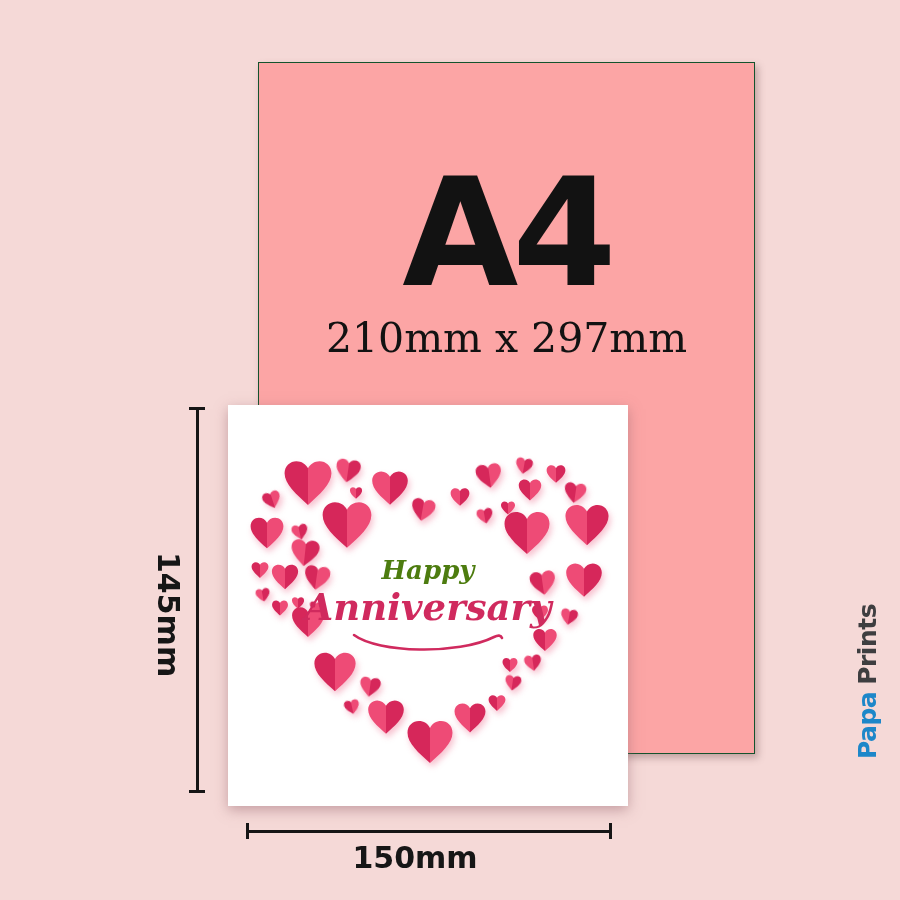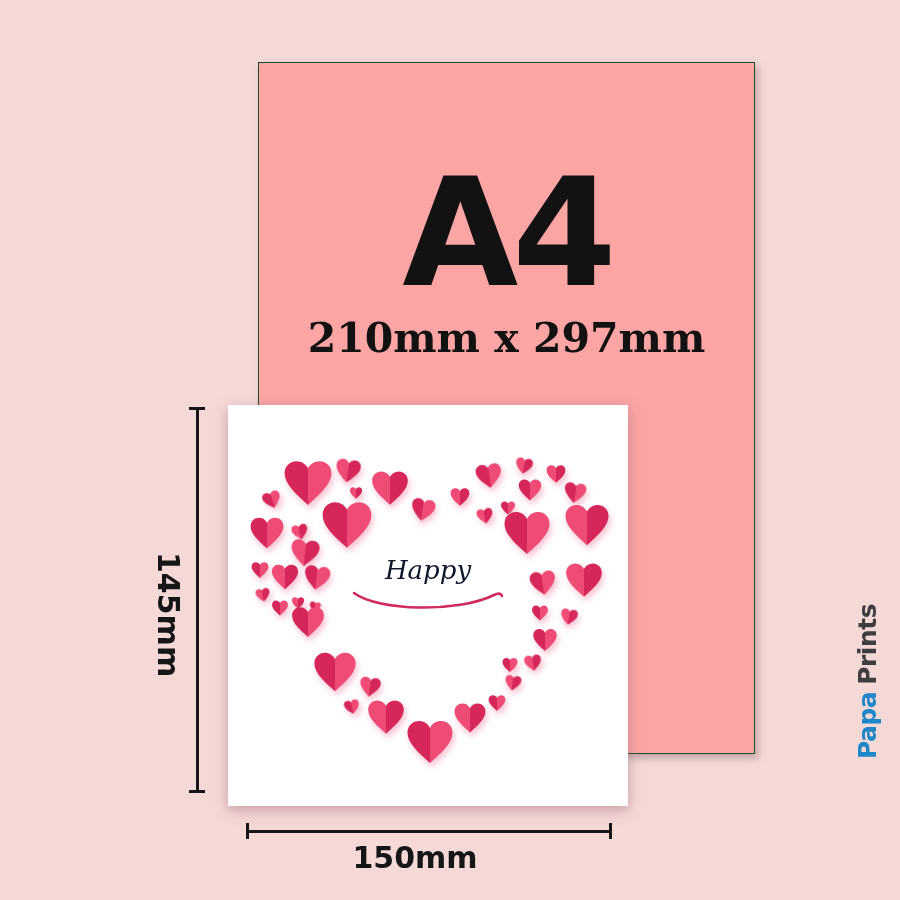--- a/index.html
+++ b/index.html
@@ -16,38 +16,38 @@
     box-sizing:border-box;
   }
   .a4-title{
     position:absolute;left:0;right:0;top:95px;text-align:center;
     font-size:150px;line-height:150px;font-weight:bold;letter-spacing:-6px;
     color:#121212;
   }
   .a4-dims{
     position:absolute;left:0;right:0;top:252px;text-align:center;
     font-family:"DejaVu Serif","Liberation Serif",serif;
-    font-size:41px;line-height:46px;font-weight:bold;color:#121212;
+    font-size:41px;line-height:46px;font-weight:normal;color:#121212;
   }
   
   .card{
     position:absolute;left:228px;top:405px;width:400px;height:401px;
     background:#ffffff;
     box-shadow:0 4px 12px rgba(150,100,110,.5);
   }
   .hearts-layer{position:absolute;inset:0;}
   .heart{
     position:absolute;
     filter:drop-shadow(2px 4px 3px rgba(236,100,135,.4));
   }
   .greeting{
     position:absolute;left:0;right:0;top:150px;text-align:center;
     font-family:"DejaVu Serif","Liberation Serif",serif;font-style:italic;
   }
-  .greeting-word1{font-size:26px;line-height:30px;color:#0f172a;}
+  .greeting-word1{font-size:26px;line-height:30px;color:#4d7c0f;font-weight:bold;}
   .greeting-word2{font-size:37px;line-height:40px;font-weight:bold;color:#d02a5e;margin-top:2px;}
   .greeting-swash{display:block;margin:2px auto 0 auto;}
   
   .dim-v{position:absolute;left:189px;top:407px;width:16px;height:386px;}
   .dim-v .cap{position:absolute;left:0;width:16px;height:3px;background:#161616;}
   .dim-v .cap.top{top:0;}
   .dim-v .cap.bottom{bottom:0;}
   .dim-v .line{position:absolute;left:6.5px;top:0;bottom:0;width:3px;background:#161616;}
   .dim-v-label{
     position:absolute;left:118px;top:586px;width:100px;height:32px;
@@ -224,20 +224,21 @@
         </svg>
         <svg viewBox="0 0 32 30" class="heart" style="left: 67.3%; top: 74.3%; width: 18px; height: 16.92px; transform: translate(-50%, -50%) rotate(0deg);">
           <use href="#heart-shape" xlink:href="#heart-shape" fill="url(#grad-a)"></use>
         </svg>
         <svg viewBox="0 0 32 30" class="heart" style="left: 60.5%; top: 78%; width: 33px; height: 31.02px; transform: translate(-50%, -50%) rotate(0deg);">
           <use href="#heart-shape" xlink:href="#heart-shape" fill="url(#grad-b)"></use>
         </svg>
       </div>
     <div class="greeting">
       <div class="greeting-word1">Happy</div>
+      <div class="greeting-word2">Anniversary</div>
       <svg class="greeting-swash" width="160" height="26" viewBox="0 0 160 26">
         <path d="M6 6 C30 24 110 26 146 8 C150 6 153 6 154 9" fill="none" stroke-width="2.6" stroke-linecap="round" stroke="#d02a5e"></path>
       </svg>
     </div>
   </div>
 
   <div class="dim-v">
     <div class="cap top"></div>
     <div class="line"></div>
     <div class="cap bottom"></div>

